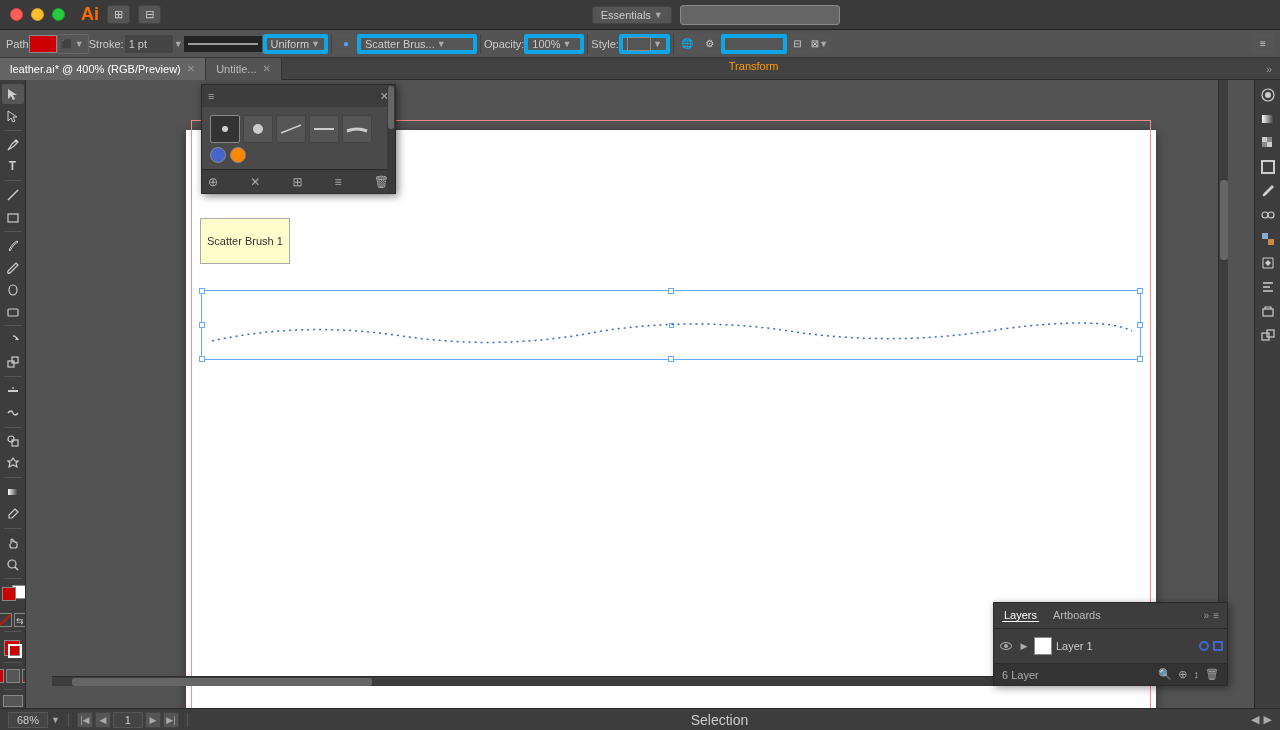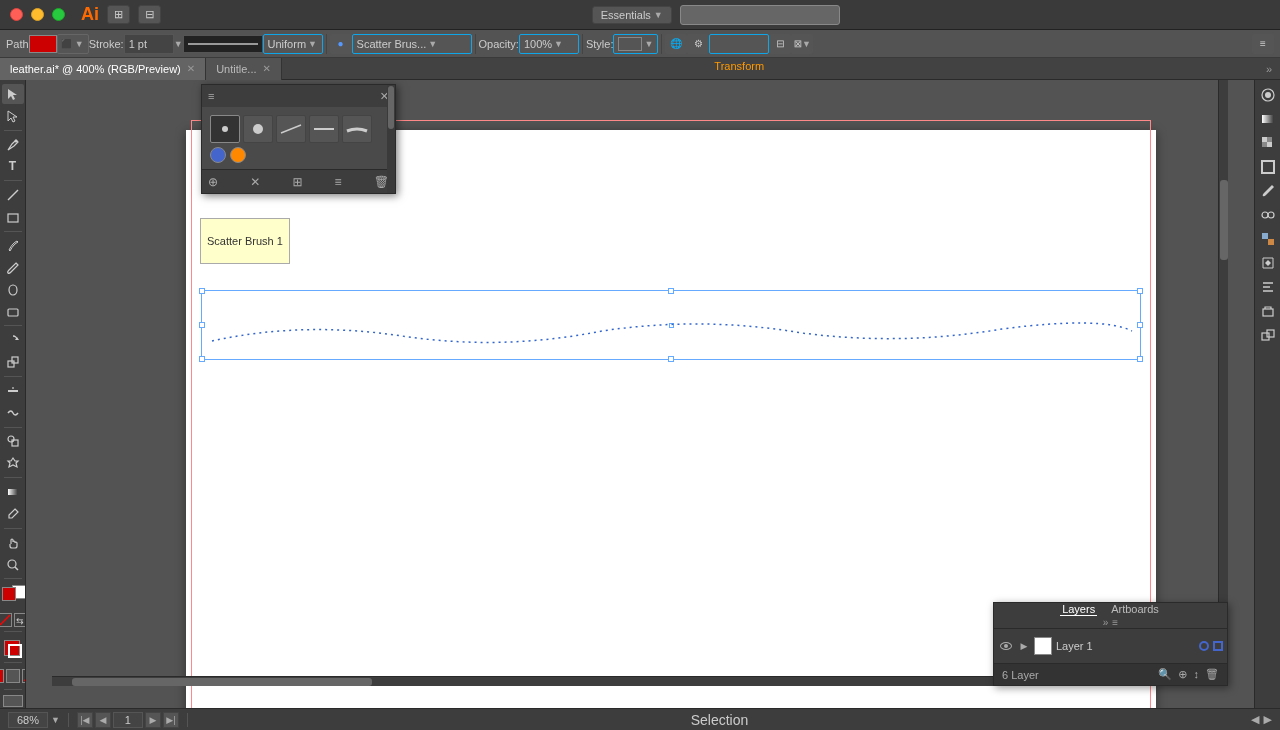--- a/index.html
+++ b/index.html
@@ -30,21 +30,21 @@
       display: flex; align-items: center; gap: 0; padding: 0 6px;
       border-bottom: 1px solid #3a3a3a;
     }
     .tb-label { color: #ccc; font-size: 11px; }
     .tb-color-box { width: 28px; height: 18px; background: #c00; border: 1px solid #888; cursor: pointer; }
     .tb-selector { background: #555; border: 1px solid #666; border-radius: 2px; color: #ccc; font-size: 11px; padding: 1px 4px; height: 20px; cursor: pointer; display: flex; align-items: center; gap: 2px; }
     .tb-separator { width: 1px; height: 20px; background: #444; margin: 0 3px; }
     .tb-text-field { background: #444; border: 1px solid #555; color: #ccc; font-size: 11px; height: 20px; width: 50px; padding: 0 4px; }
     .tb-stroke-preview { width: 80px; height: 18px; background: #222; border: 1px solid #555; display: flex; align-items: center; justify-content: center; }
     .tb-stroke-line { height: 2px; background: #999; width: 70px; }
-    .tb-dropdown { background: #555; border: 1px solid #0ea5e9; border-radius: 2px; color: #ccc; font-size: 11px; height: 20px; padding: 1px 4px; cursor: pointer; display: flex; align-items: center; gap: 2px; min-width: 60px; }
+    .tb-dropdown { background: #555; border: 4px solid #0ea5e9; border-radius: 2px; color: #ccc; font-size: 11px; height: 20px; padding: 1px 4px; cursor: pointer; display: flex; align-items: center; gap: 2px; min-width: 60px; }
     .brush-dropdown { min-width: 120px; }
     .tb-icon-btn { background: #555; border: 1px solid #555; border-radius: 2px; width: 22px; height: 20px; display: flex; align-items: center; justify-content: center; cursor: pointer; color: #ccc; font-size: 10px; }
 
     
     #tabs-bar {
       width: 100%; height: 22px; background: #424242;
       display: flex; align-items: center;
       border-bottom: 1px solid #2a2a2a;
     }
     .tab { height: 22px; padding: 0 10px; display: flex; align-items: center; gap: 6px; background: #535353; border-right: 1px solid #333; color: #bbb; font-size: 11px; cursor: pointer; }
@@ -160,21 +160,21 @@
     .rp-btn { width: 22px; height: 22px; display: flex; align-items: center; justify-content: center; cursor: pointer; color: #ccc; font-size: 11px; margin-bottom: 2px; }
 
     
     #layers-panel {
       position: absolute; bottom: 22px; right: 26px;
       width: 235px; background: #3d3d3d;
       border: 1px solid #2a2a2a; box-shadow: 2px 2px 8px rgba(0,0,0,0.4);
     }
     #layers-header {
       display: flex; align-items: center; justify-content: space-between;
-      background: #3d3d3d; padding: 0 8px; height: 26px; border-bottom: 1px solid #2a2a2a; flex-direction: column;
+      background: #3d3d3d; padding: 0 8px; height: 26px; border-bottom: 1px solid #2a2a2a;
     }
     .layers-tabs { display: flex; gap: 12px; }
     .layers-tab { color: #bbb; font-size: 11px; cursor: pointer; padding: 0 2px; }
     .layers-tab.active { color: #fff; border-bottom: 1px solid #fff; }
     .layers-expand-btn { color: #999; font-size: 10px; cursor: pointer; display: flex; gap: 4px; }
     #layers-body { padding: 4px 0; }
     .layer-row { display: flex; align-items: center; height: 26px; padding: 0 4px; gap: 4px; cursor: pointer; }
     .layer-vis { width: 16px; height: 16px; display: flex; align-items: center; justify-content: center; cursor: pointer; }
     .eye-icon { width: 12px; height: 8px; border-radius: 50%; border: 1px solid #aaa; position: relative; }
     .eye-icon::after { content: ''; position: absolute; width: 4px; height: 4px; background: #aaa; border-radius: 50%; top: 1px; left: 3px; }

